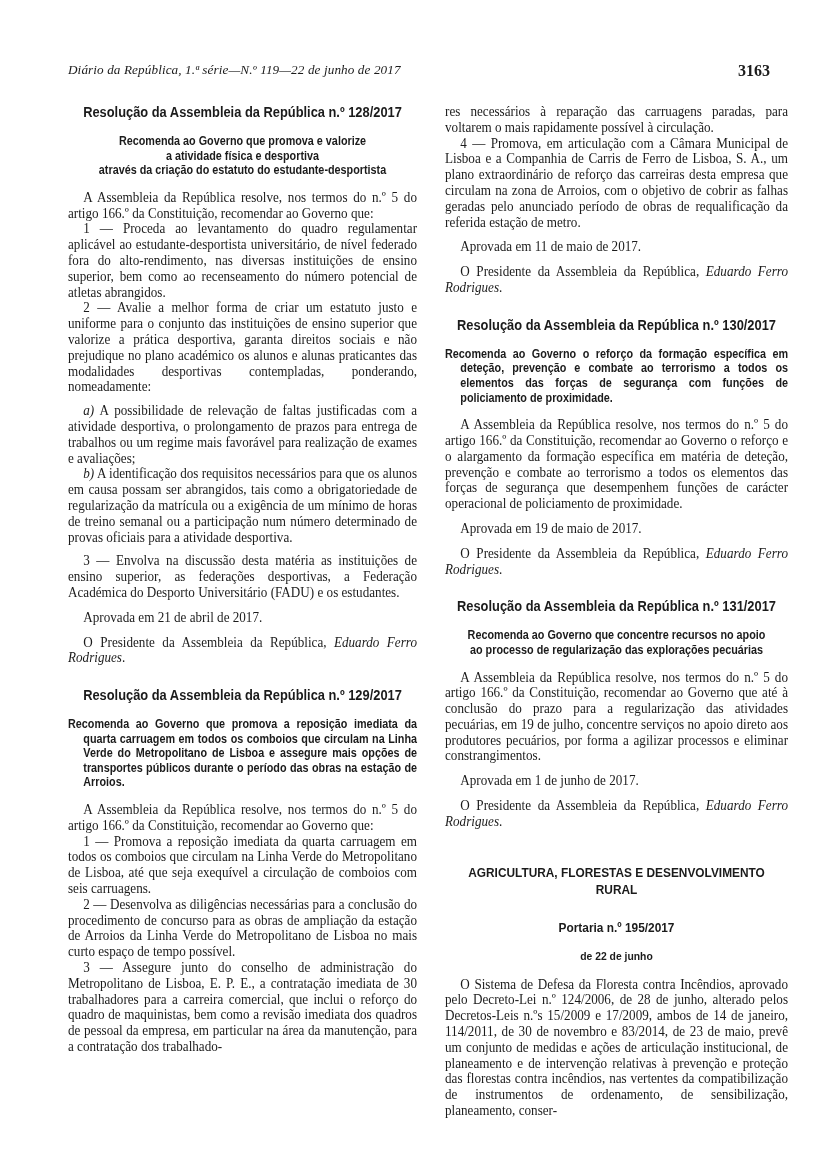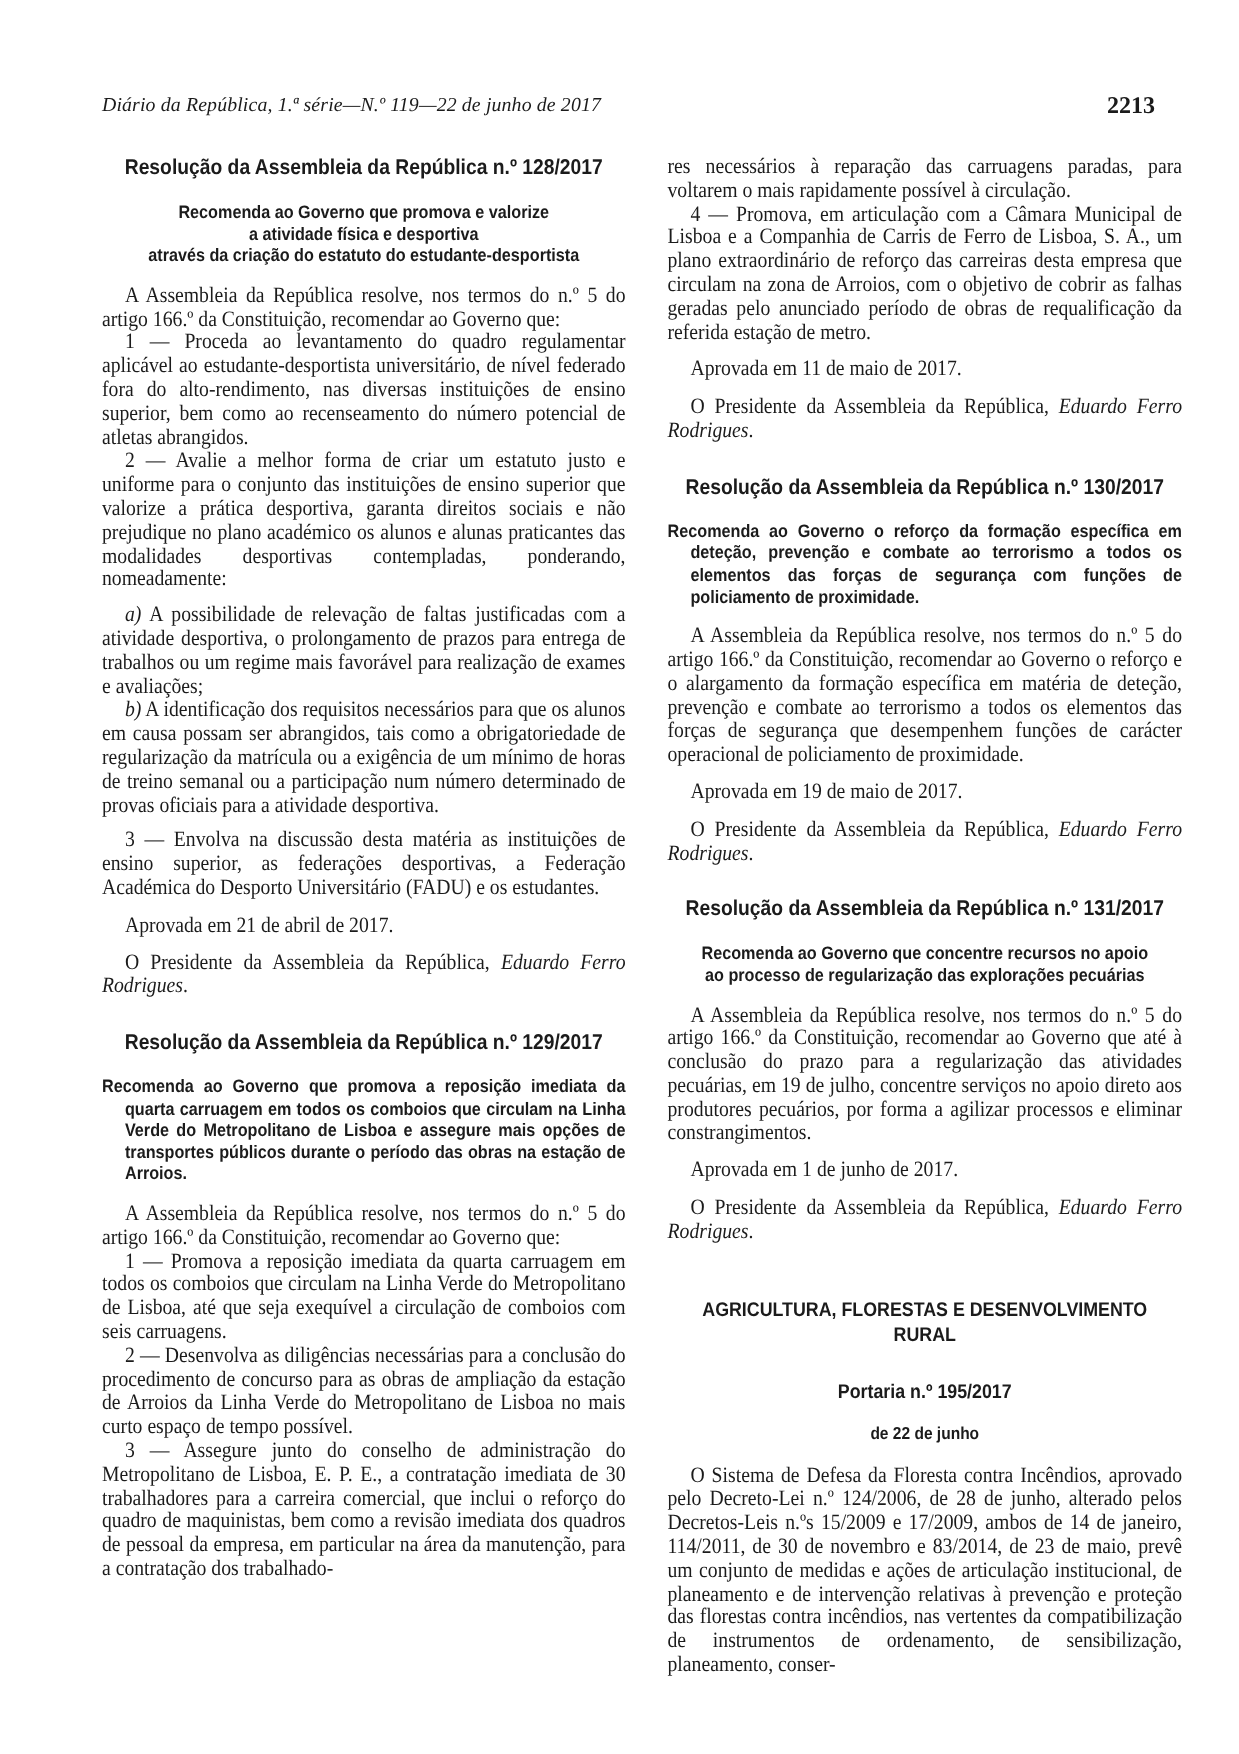--- a/index.html
+++ b/index.html
@@ -76,21 +76,21 @@
   }
   .p.first-after-date{margin-top:14px;}
 </style>
 </head>
 <body>
 
 <div class="page">
 
   <div class="hdr">
     <span class="journal">Diário da República, 1.ª série—N.º 119—22 de junho de 2017</span>
-    <span class="pageno">2213</span>
+    <span class="pageno">3163</span>
   </div>
 
   <div class="columns">
 
     <div>
       <div class="inner-l">
 
         <div>
           <p class="res-title first">Resolução da Assembleia da República n.º 128/2017</p>
           <p class="subtitle center">Recomenda ao Governo que promova e valorize

